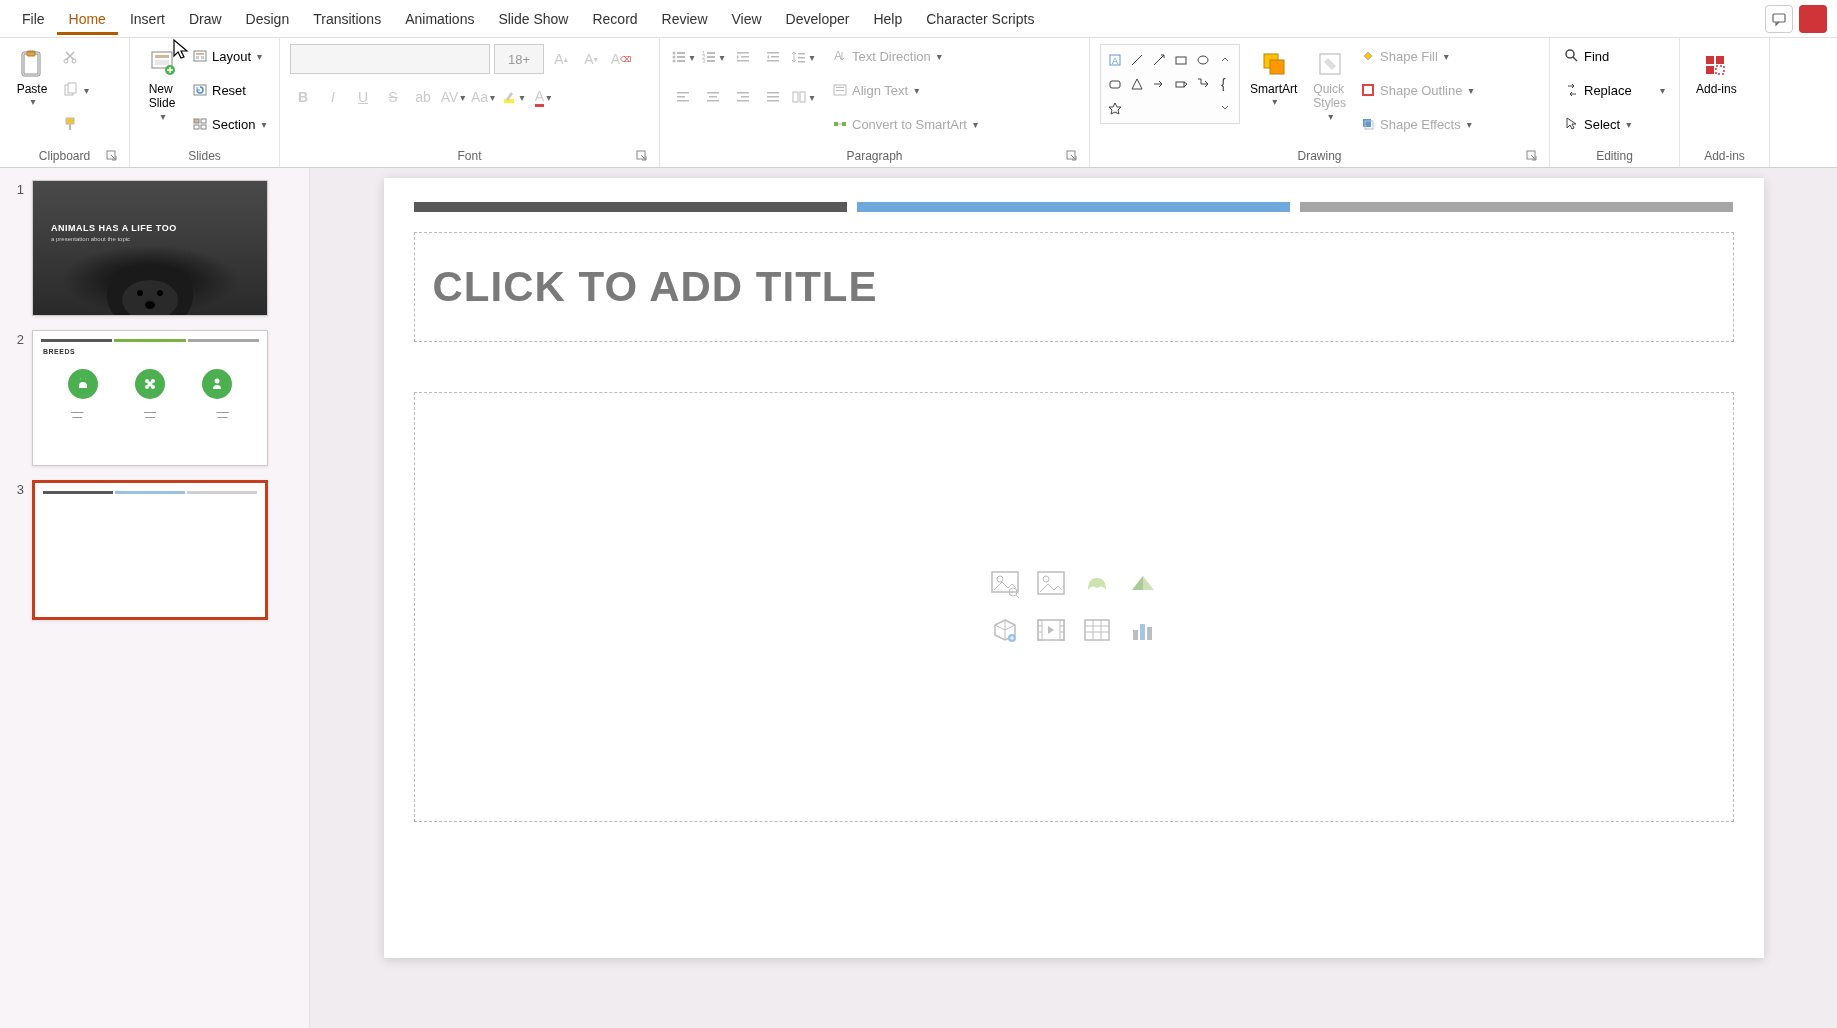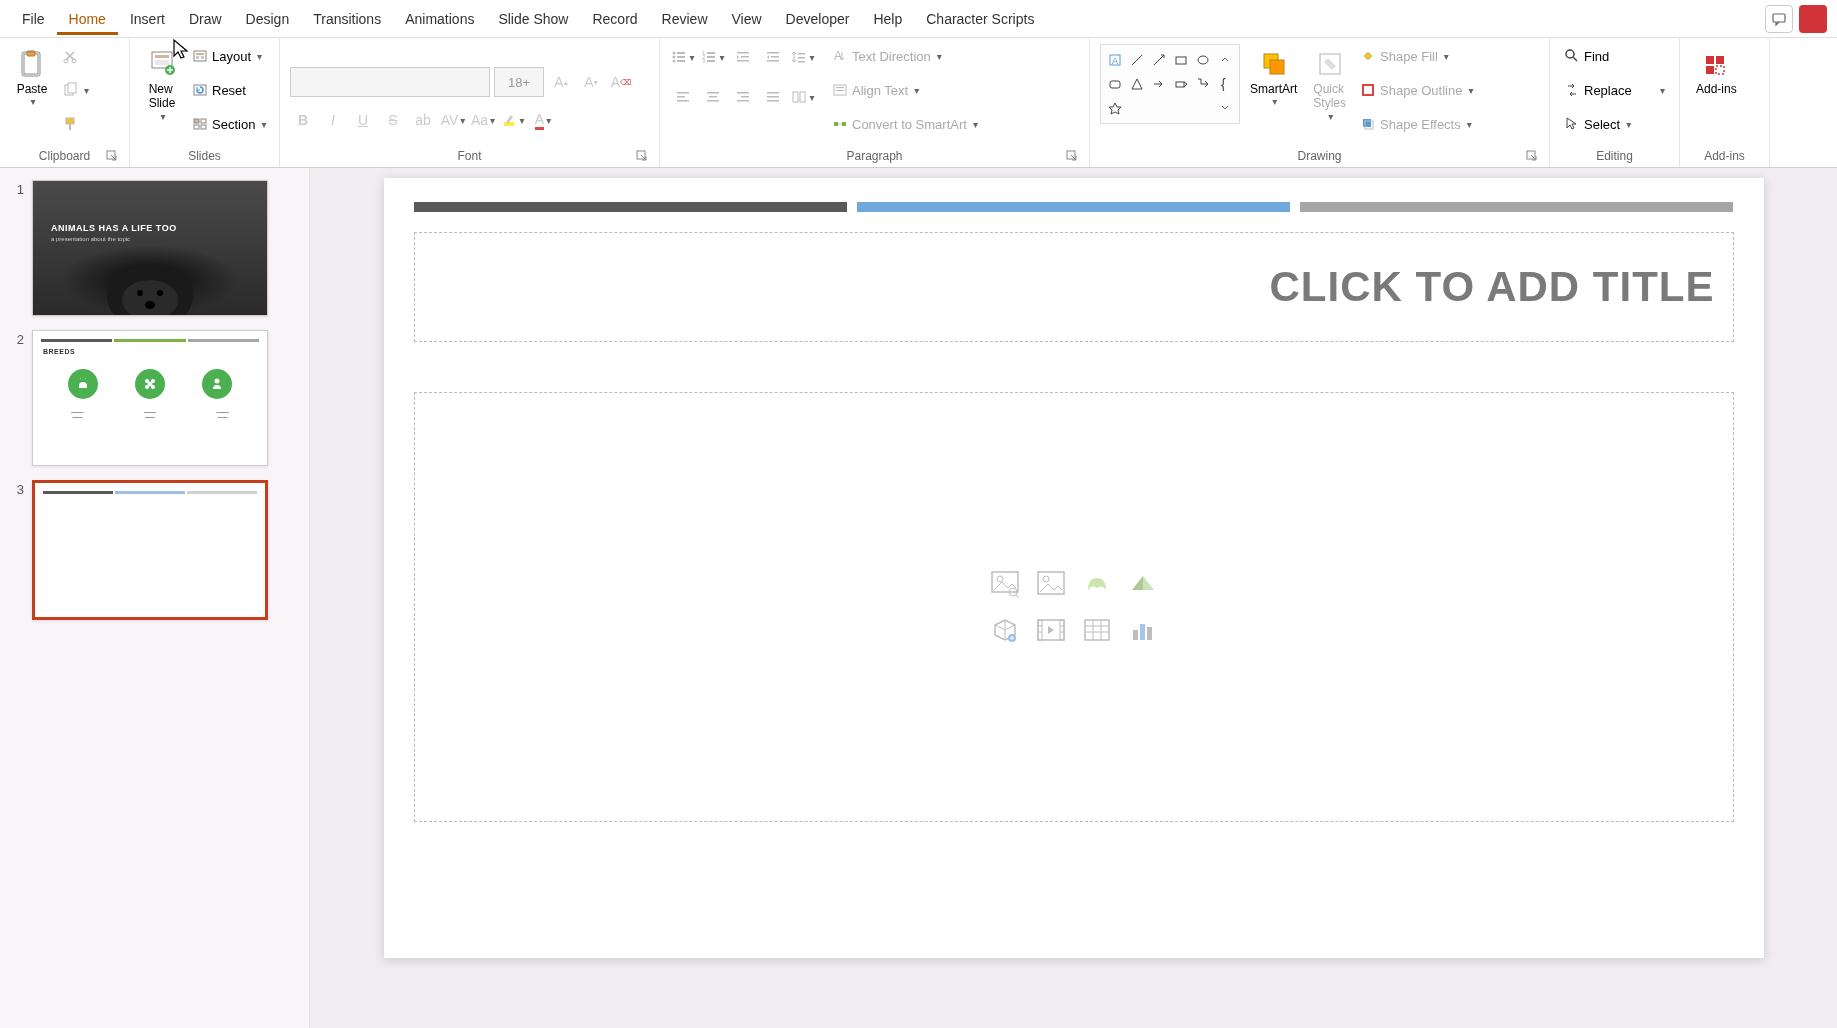--- a/index.html
+++ b/index.html
@@ -62,21 +62,21 @@
     .thumb-2-circle { width: 30px; height: 30px; border-radius: 50%; background: #4caf50; display: flex; align-items: center; justify-content: center; }
     .thumb-2-labels { display: flex; justify-content: space-around; margin-top: 8px; }
     .thumb-2-label { width: 55px; height: 10px; font-size: 4px; color: #666; text-align: center; line-height: 1.2; }
     
     .thumb-3 { height: 134px; background: #fff; padding: 8px; }
     .thumb-3-bars { display: flex; gap: 2px; }
     .thumb-3-bar { height: 3px; flex: 1; }
     
     
     .canvas-area { flex: 1; background: #f0ecf0; display: flex; justify-content: center; padding-top: 10px; position: relative; }
-    .slide-canvas { width: 1380px; height: 780px; background: #fff; box-shadow: 0 2px 10px rgba(0,0,0,0.15); padding: 24px 30px; position: relative; text-align: right; }
+    .slide-canvas { width: 1380px; height: 780px; background: #fff; box-shadow: 0 2px 10px rgba(0,0,0,0.15); padding: 24px 30px; position: relative; }
     
     .canvas-bars { display: flex; gap: 10px; margin-bottom: 20px; }
     .canvas-bar { height: 10px; flex: 1; }
     
     .title-placeholder { border: 1px dashed #bbb; padding: 30px 18px; margin-bottom: 50px; }
     .title-text { font-size: 42px; font-weight: 800; color: #7a7a7a; letter-spacing: 1px; font-family: 'Arial Black', sans-serif; }
     
     .content-placeholder { border: 1px dashed #bbb; height: 430px; padding: 20px; position: relative; }
     .bullet-row { display: flex; align-items: center; gap: 16px; margin-top: 160px; margin-left: 6px; }
     .bullet-square { width: 10px; height: 10px; background: #5b9bd5; }
@@ -209,21 +209,21 @@
             </svg>
           <span>Section</span>
             <span class="chevron">▾</span>
         </div>
       </div>
     </div>
     <div class="ribbon-group-label">Slides</div>
   </div>
 
   <div class="ribbon-group" style="width:380px;">
-    <div class="ribbon-content" style="flex-direction:column;margin-top:23px;">
+    <div class="ribbon-content" style="flex-direction:column;">
       <div class="font-row">
         <div class="font-name-box"></div>
         <div class="font-size-box">18+</div>
         <div class="toolbar-icon-btn disabled">A<sup style="font-size:8px;">▴</sup></div>
         <div class="toolbar-icon-btn disabled">A<sup style="font-size:8px;">▾</sup></div>
         <div class="toolbar-icon-btn disabled">A<sub style="font-size:8px;color:#d44;">⌫</sub></div>
       </div>
       <div class="font-row">
         <div class="toolbar-icon-btn disabled">
             <b>B</b>

